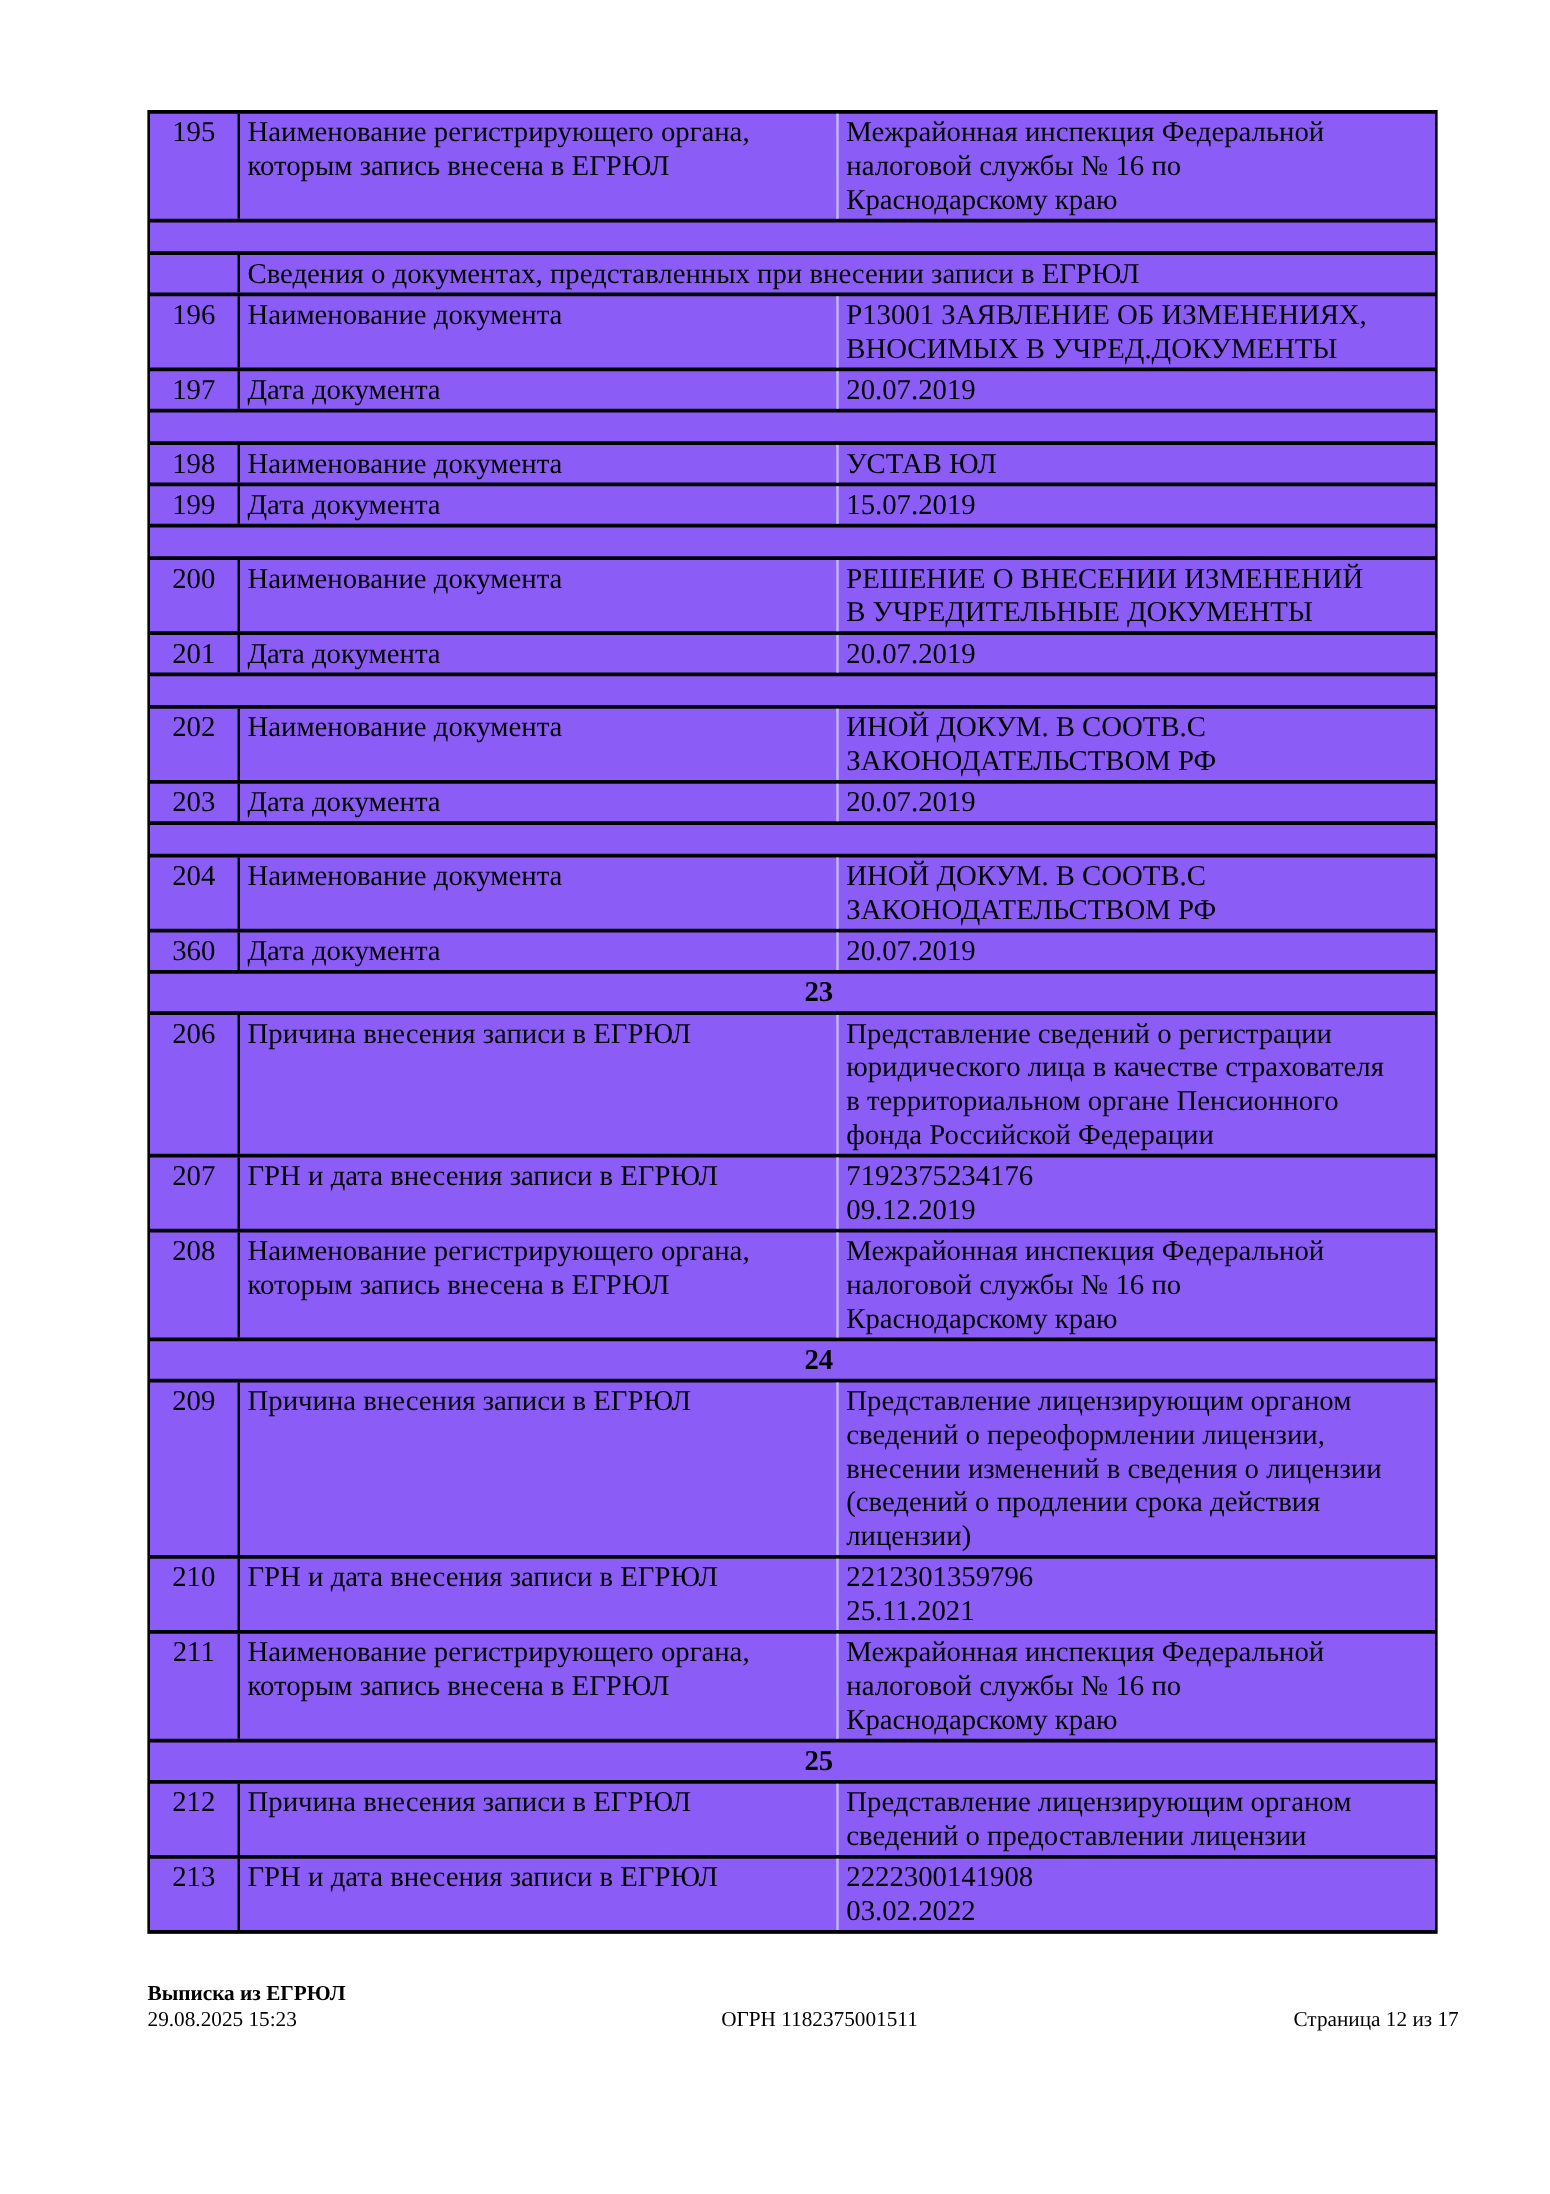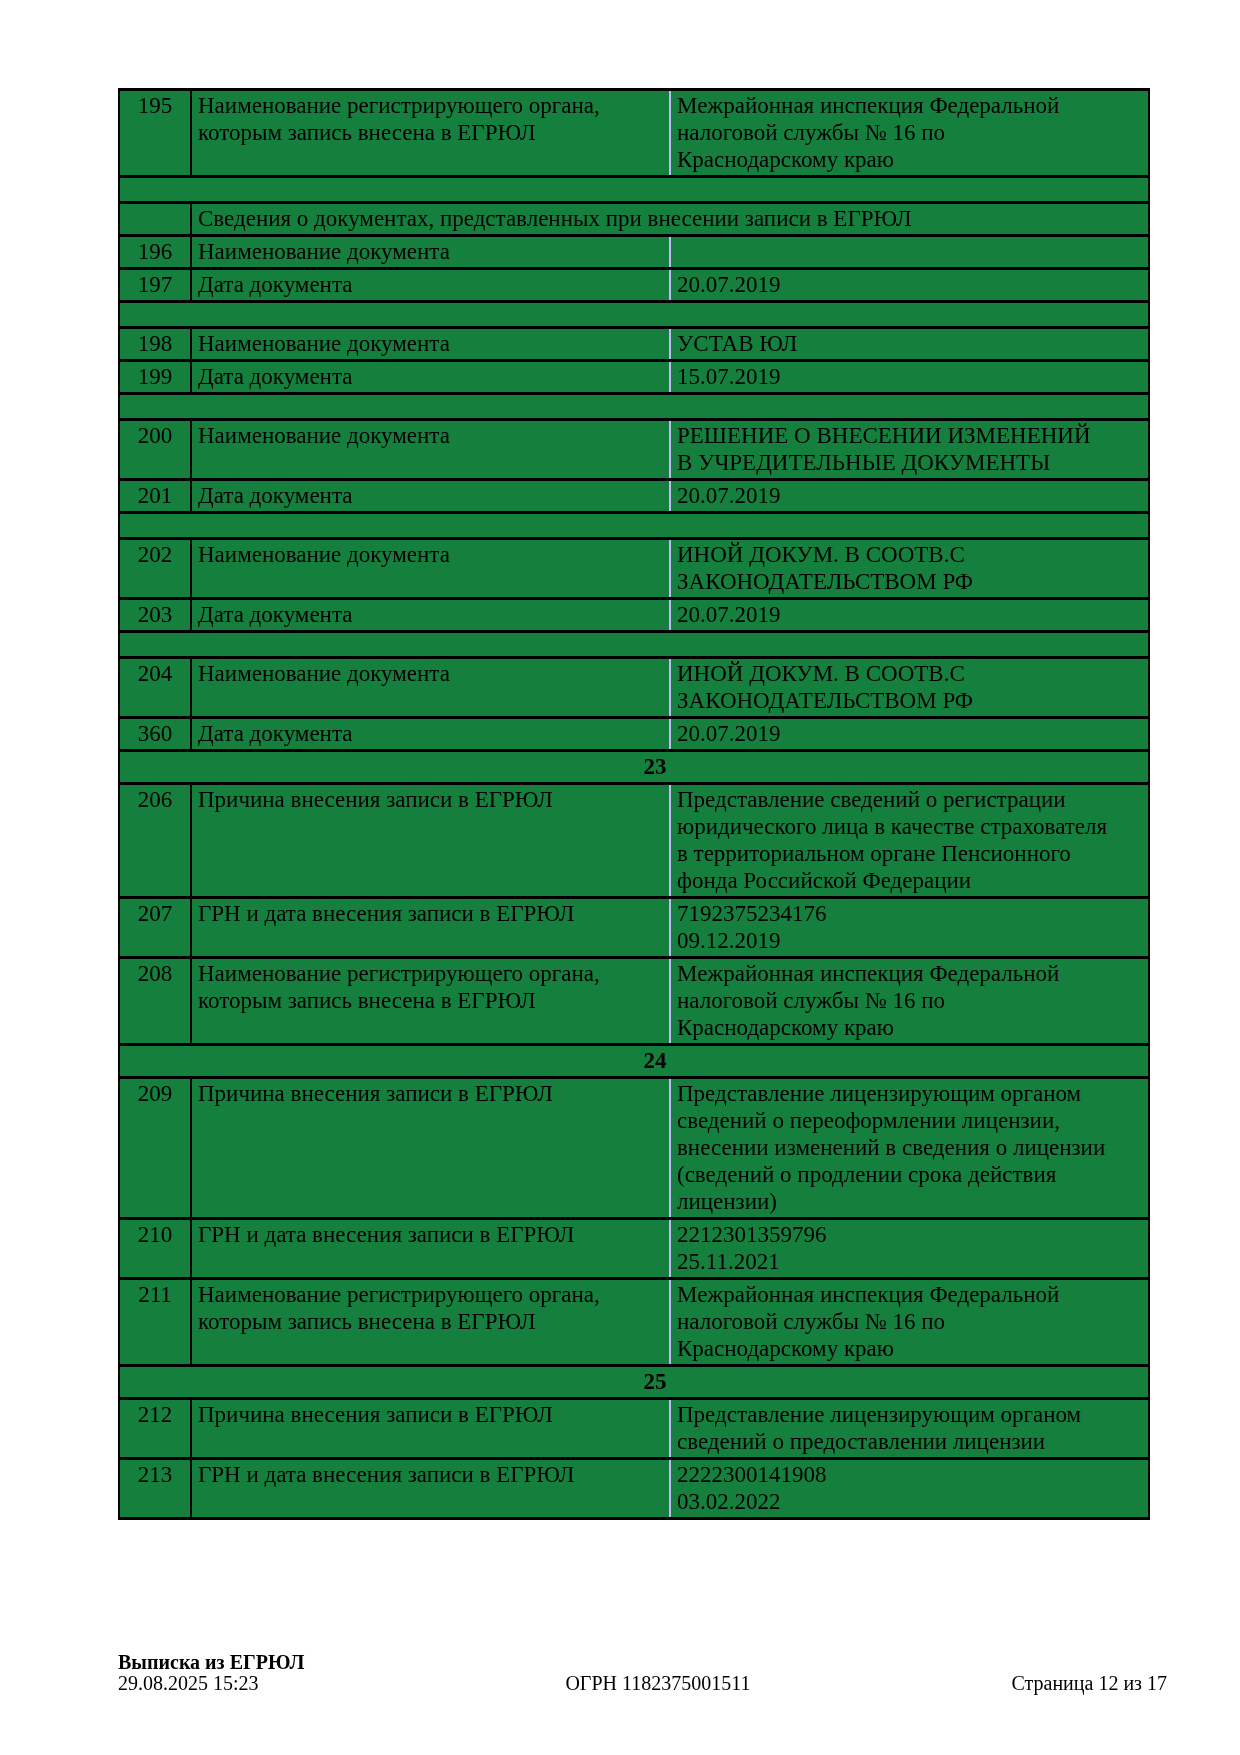--- a/index.html
+++ b/index.html
@@ -13,21 +13,21 @@
   .page { position:absolute; inset:0; }
 
   .doc-table {
     position:absolute;
     left:118px; top:88px;
     width:1032px;
     box-sizing:border-box;
     border:2px solid #000;
     border-top-width:3px;
     border-bottom-width:3px;
-    background:#15803d;
+    background:#8b5cf6;
   }
   .trow {
     display:flex;
     border-bottom:3px solid #000;
     box-sizing:border-box;
   }
   .trow:last-child { border-bottom:none; }
   .trow.spacer { height:26px; }
 
   .cell {
@@ -52,26 +52,26 @@
   .c-section { flex:1 1 auto; }
   .c-group {
     flex:1 1 auto;
     text-align:center;
     font-weight:bold;
     margin-left:42px;
   }
 
   .footer {
     position:absolute;
-    left:118px; top:1652px;
+    left:118px; top:1584px;
     width:1049px;
     display:flex;
     justify-content:space-between;
     align-items:flex-end;
-    font-size:20px;
+    font-size:17px;
     line-height:21px;
   }
   .f-bold { font-weight:bold; }
 </style>
 </head>
 <body>
 
 <div class="page">
 
   <div class="doc-table" id="doc-table">
@@ -84,20 +84,22 @@
 Краснодарскому краю</div>
       </div>
       <div class="trow spacer"></div>
       <div class="trow section">
         <div class="cell c-num"></div>
         <div class="cell c-section">Сведения о документах, представленных при внесении записи в ЕГРЮЛ</div>
       </div>
       <div class="trow data">
         <div class="cell c-num">196</div>
         <div class="cell c-label">Наименование документа</div>
+        <div class="cell c-value">Р13001 ЗАЯВЛЕНИЕ ОБ ИЗМЕНЕНИЯХ,
+ВНОСИМЫХ В УЧРЕД.ДОКУМЕНТЫ</div>
       </div>
       <div class="trow data">
         <div class="cell c-num">197</div>
         <div class="cell c-label">Дата документа</div>
         <div class="cell c-value">20.07.2019</div>
       </div>
       <div class="trow spacer"></div>
       <div class="trow data">
         <div class="cell c-num">198</div>
         <div class="cell c-label">Наименование документа</div>

